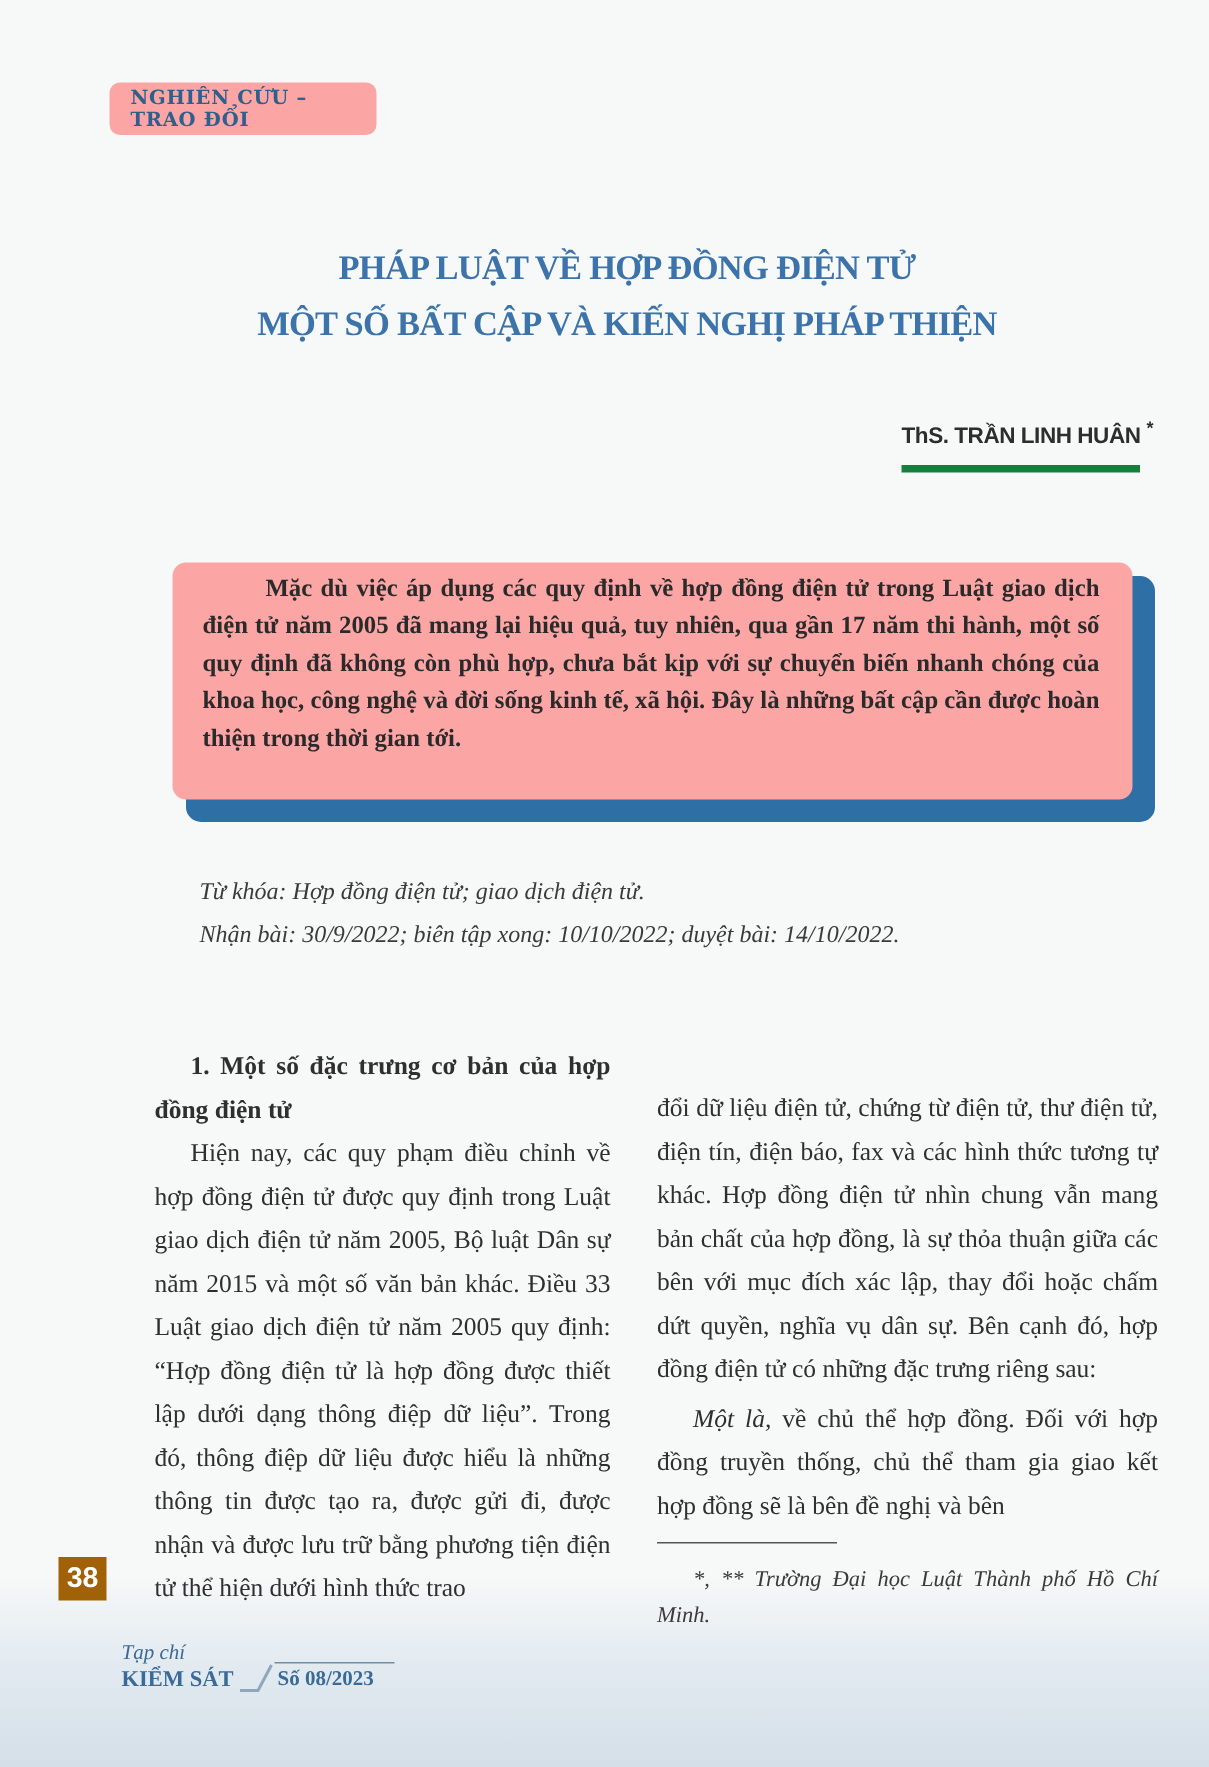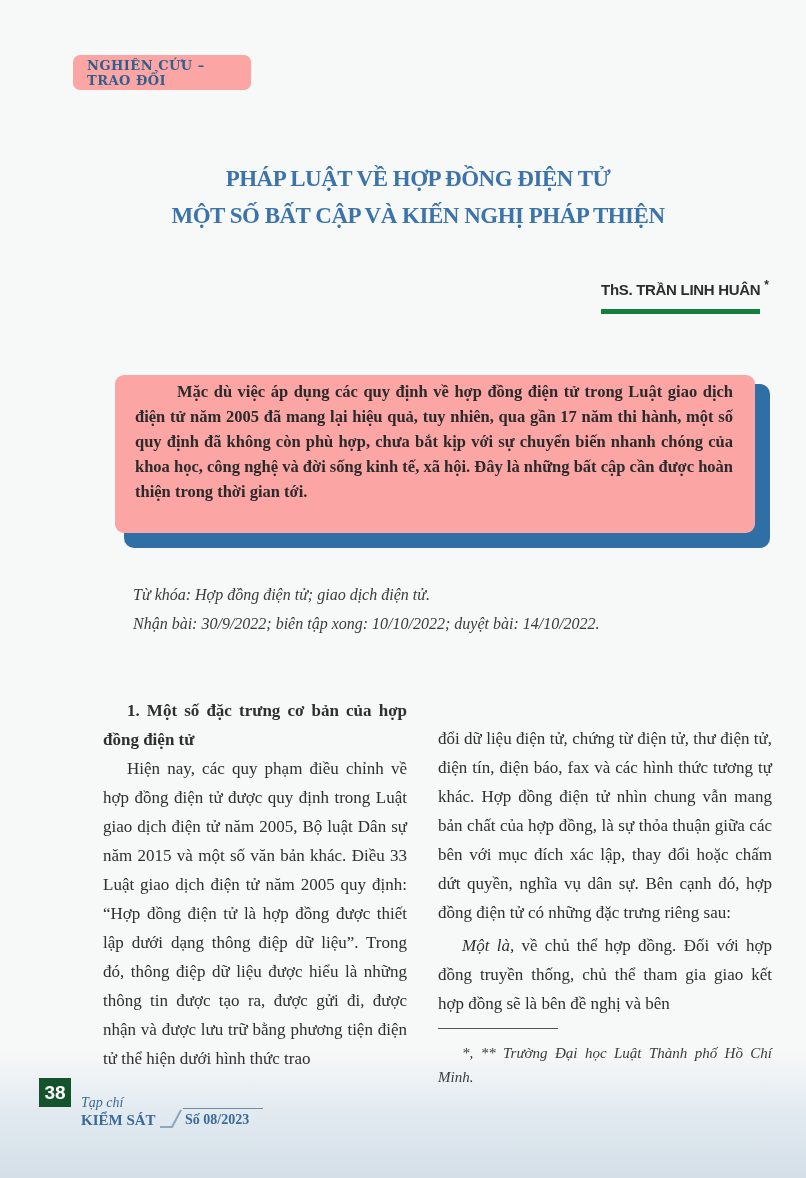--- a/index.html
+++ b/index.html
@@ -55,22 +55,22 @@
   }
   .col { position:absolute; font-size:17px; line-height:29px; text-align:justify; color:#2f2f2f; }
   .col-left { left:103px; top:696px; width:304px; }
   .col-right { left:438px; top:692px; width:334px;margin-top:32px; }
   .col p { margin:0; }
   .indent { text-indent:24px; }
   .heading { font-weight:bold; text-indent:24px; }
   .fn-rule { width:120px; border-top:1px solid #555; margin:10px 0 12px 0; }
   .footnote { font-style:italic; font-size:15px; line-height:24px; text-indent:24px; color:#3a3a3a; }
   .page-box {
-    position:absolute; left:39px; top:1078px; width:32px; height:29px;
-    background:#14532d; color:#fff; font-family:"Liberation Sans", sans-serif;
+    position:absolute; left:39px; top:1038px; width:32px; height:29px;
+    background:#a16207; color:#fff; font-family:"Liberation Sans", sans-serif;
     font-weight:bold; font-size:19px; display:flex; align-items:center; justify-content:center;
   }
   .mag-top { position:absolute; left:81px; top:1095px; font-family:"Liberation Serif", serif; font-size:14px; color:#3a6a97;font-style:italic; }
   .mag-name { position:absolute; left:81px; top:1112px; font-family:"Liberation Serif", serif; font-weight:bold; font-size:15px; color:#3a6a97; }
   .mag-slash { position:absolute; left:160px; top:1108px; width:22px; height:20px; }
   .mag-line { position:absolute; left:183px; top:1108px; width:80px; border-top:1px solid #6f8da8; }
   .mag-issue { position:absolute; left:185px; top:1112px; font-family:"Liberation Serif", serif; font-weight:bold; font-size:14px; color:#3a6a97; }
 </style>
 </head>
 <body>

